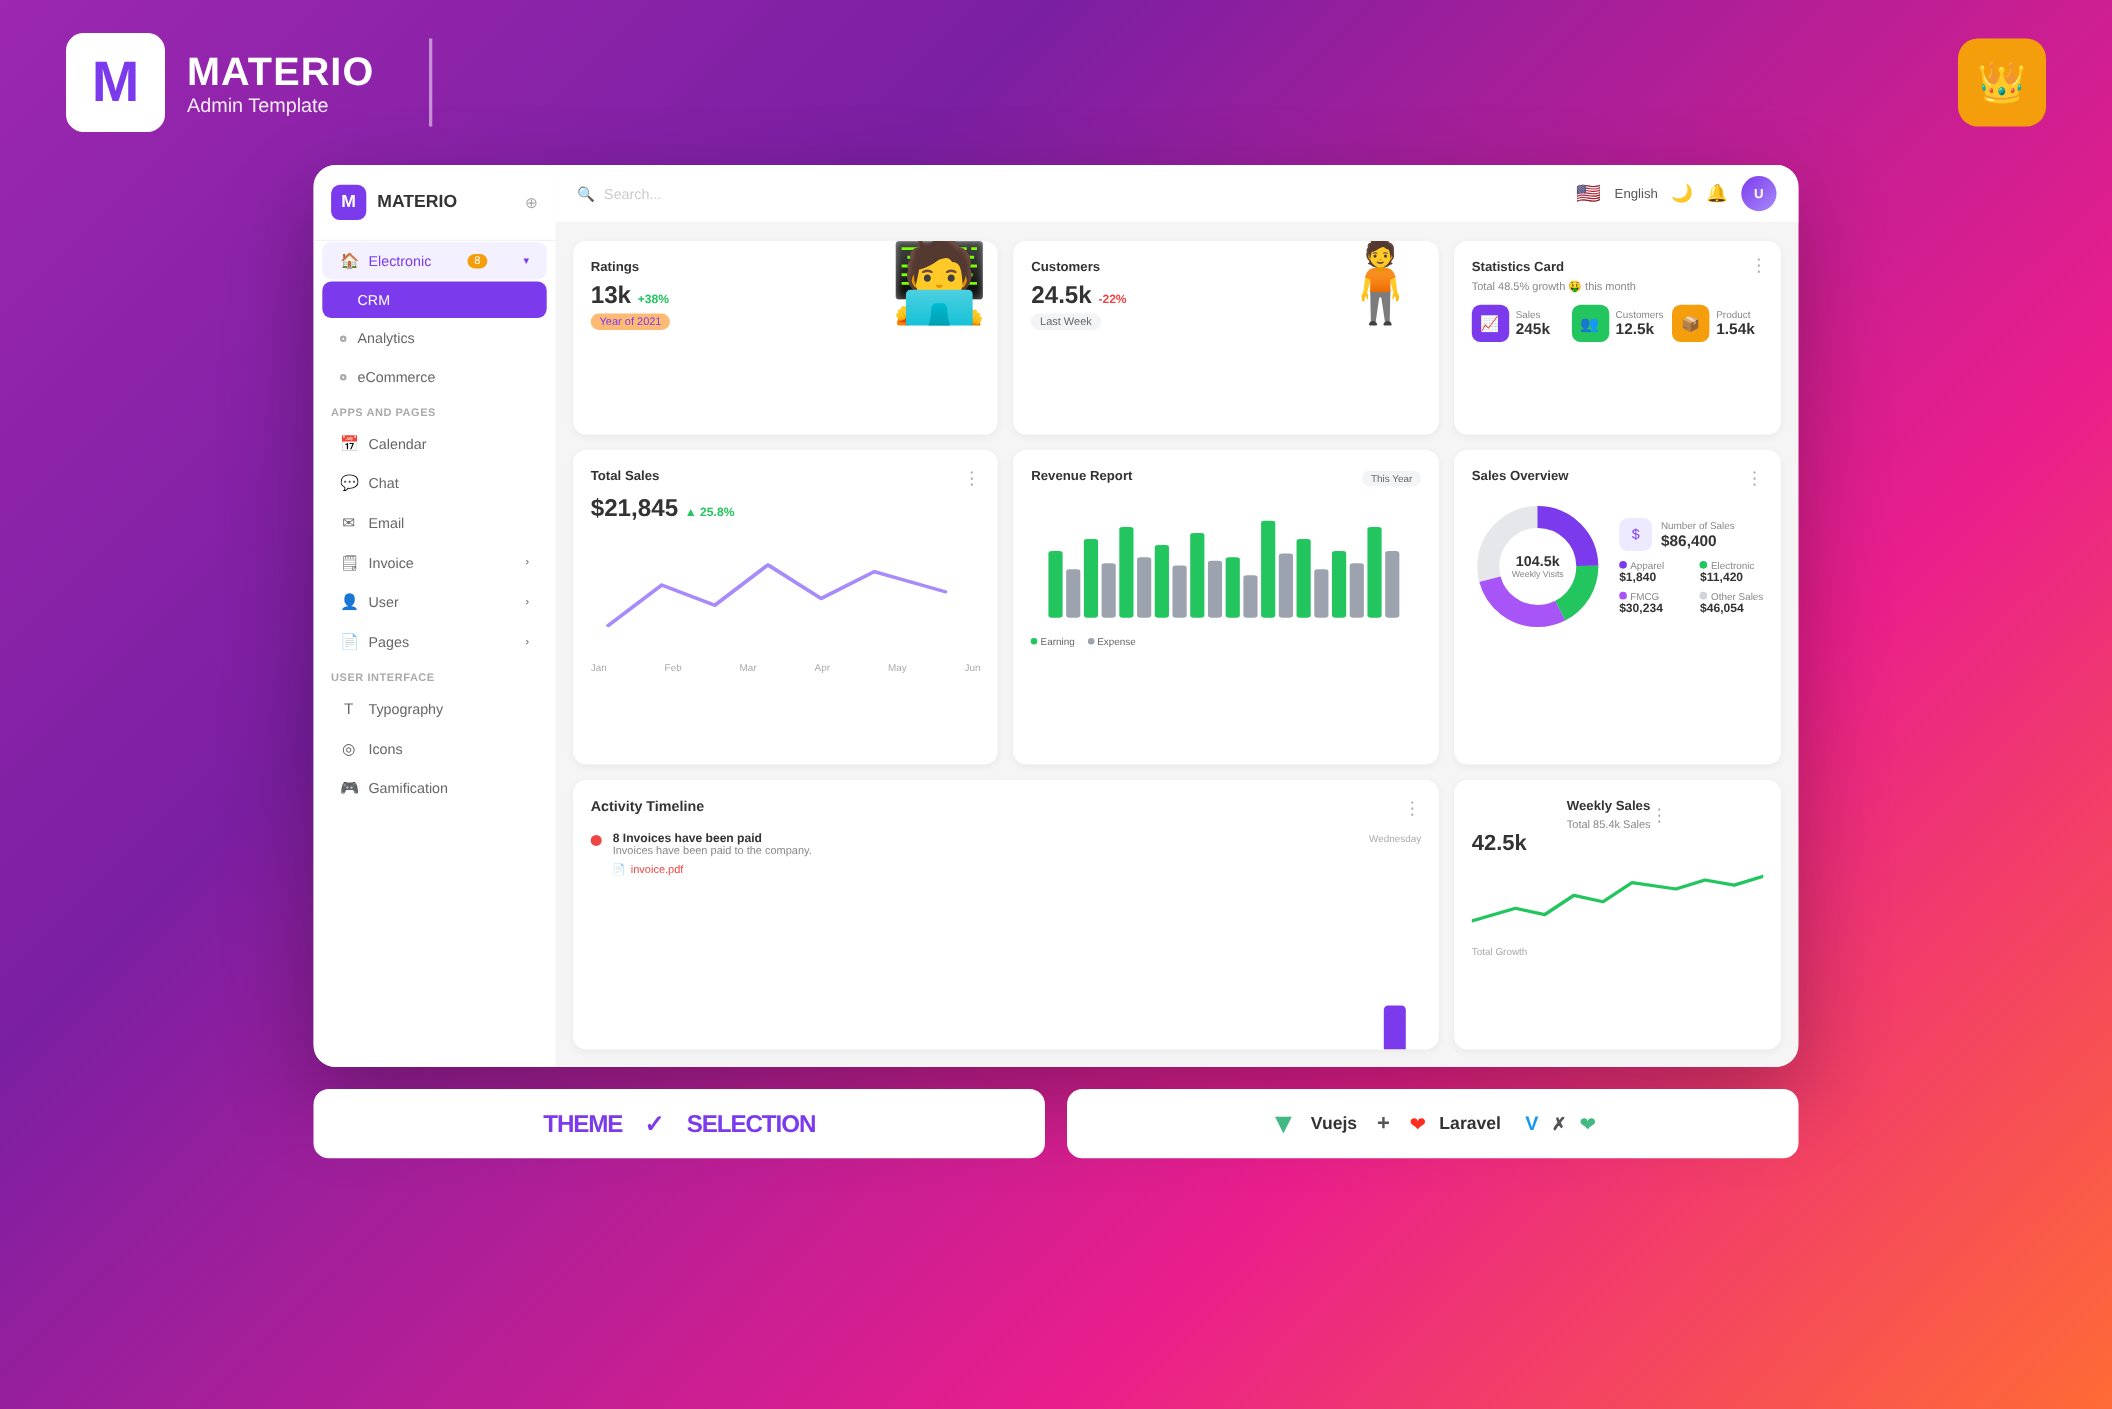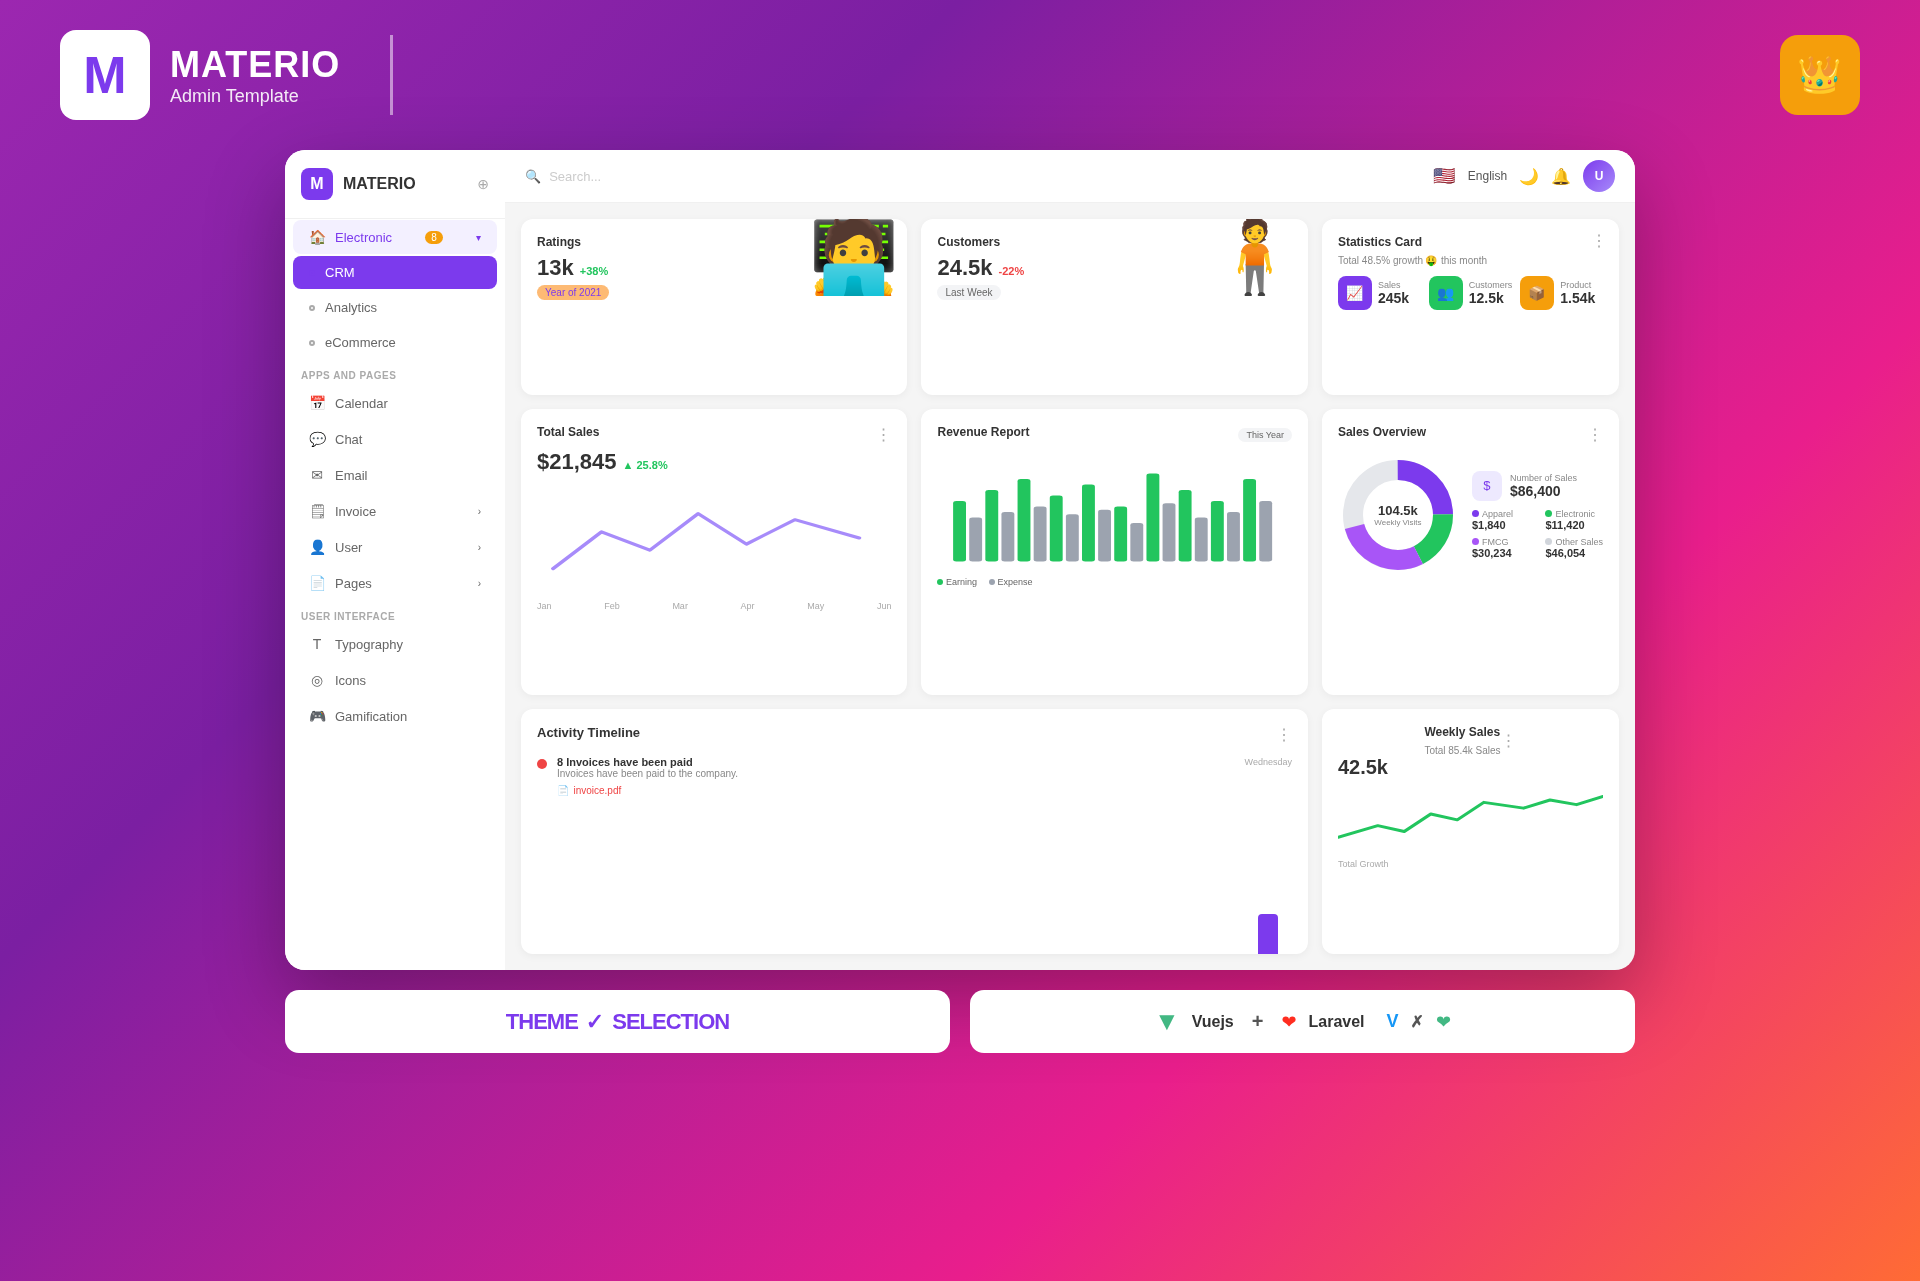--- a/index.html
+++ b/index.html
@@ -786,21 +786,21 @@
         </svg>
         <div class="total-growth-label">Total Growth</div>
       </div>
 
     </div>
   </div>
 </div>
 
 <div class="footer-brands">
   <div class="brand-badge">
-    <span style="display:flex;align-items:center;gap:8px;">
+    <span style="display:flex;align-items:center;gap:20px;">
       <span class="theme-text">THEME</span>
       <span style="color:#7c3aed;font-size:22px;font-weight:700;">✓</span>
       <span class="theme-text">SELECTION</span>
     </span>
   </div>
   <div class="brand-badge">
     <span style="color:#42b883;font-size:26px;font-weight:900;">▼</span>
     <span style="font-size:16px;font-weight:700;color:#333;">Vuejs</span>
     <span style="font-size:20px;color:#555;font-weight:600;margin:0 6px;">+</span>
     <span style="color:#ff2d20;font-size:18px;">❤</span>

